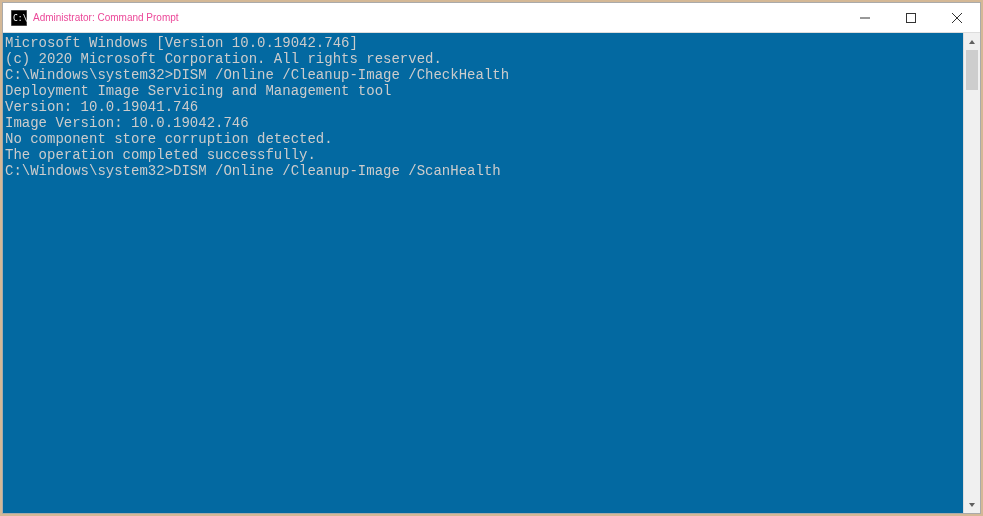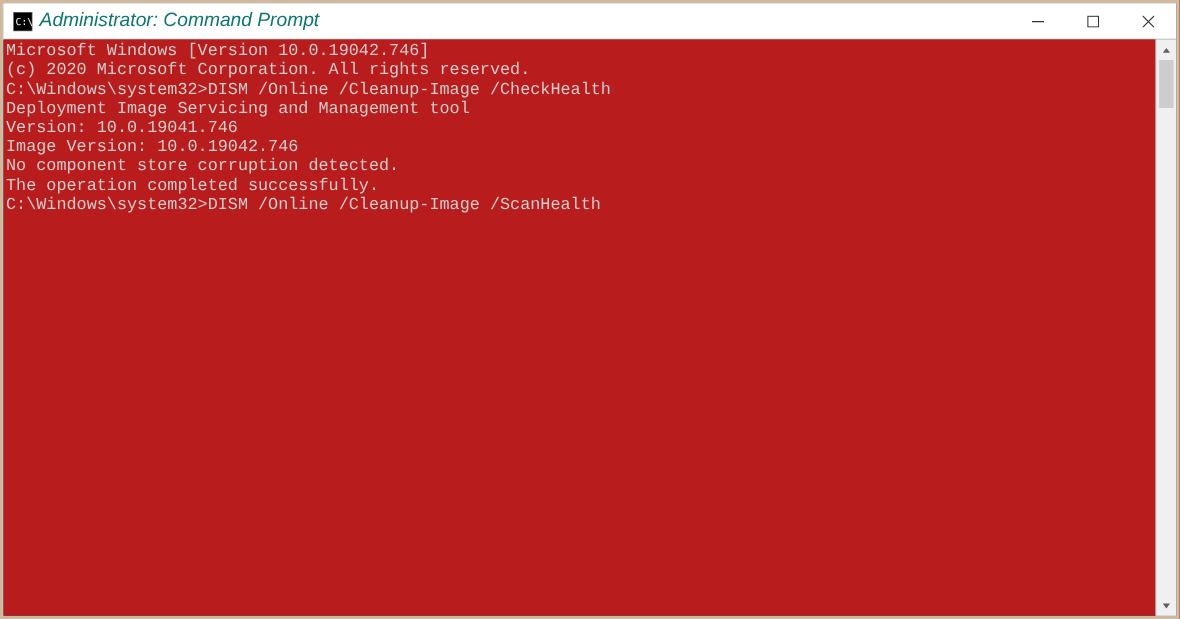--- a/index.html
+++ b/index.html
@@ -40,24 +40,23 @@
       margin-right: 6px;
       display: flex;
       align-items: center;
       justify-content: center;
     }
     .app-icon svg {
       width: 16px;
       height: 16px;
     }
     .title-text {
-      font-size: 16px;
-      color: #0f766e;
+      font-size: 10px;
+      color: #ec4899;
       flex: 1;
-      font-style: italic;
     }
     .window-controls {
       display: flex;
       height: 100%;
     }
     .win-btn {
       width: 46px;
       height: 100%;
       display: flex;
       align-items: center;
@@ -73,21 +72,21 @@
       fill: none;
     }
     .content-area {
       flex: 1;
       display: flex;
       background: #000;
       position: relative;
     }
     .terminal {
       flex: 1;
-      background: #b91c1c;
+      background: #0369a1;
       color: #ccc;
       font-family: Consolas, "Courier New", monospace;
       font-size: 14px;
       line-height: 16px;
       padding: 2px 0 0 2px;
       white-space: pre;
       overflow: hidden;
     }
     .scrollbar {
       width: 17px;

